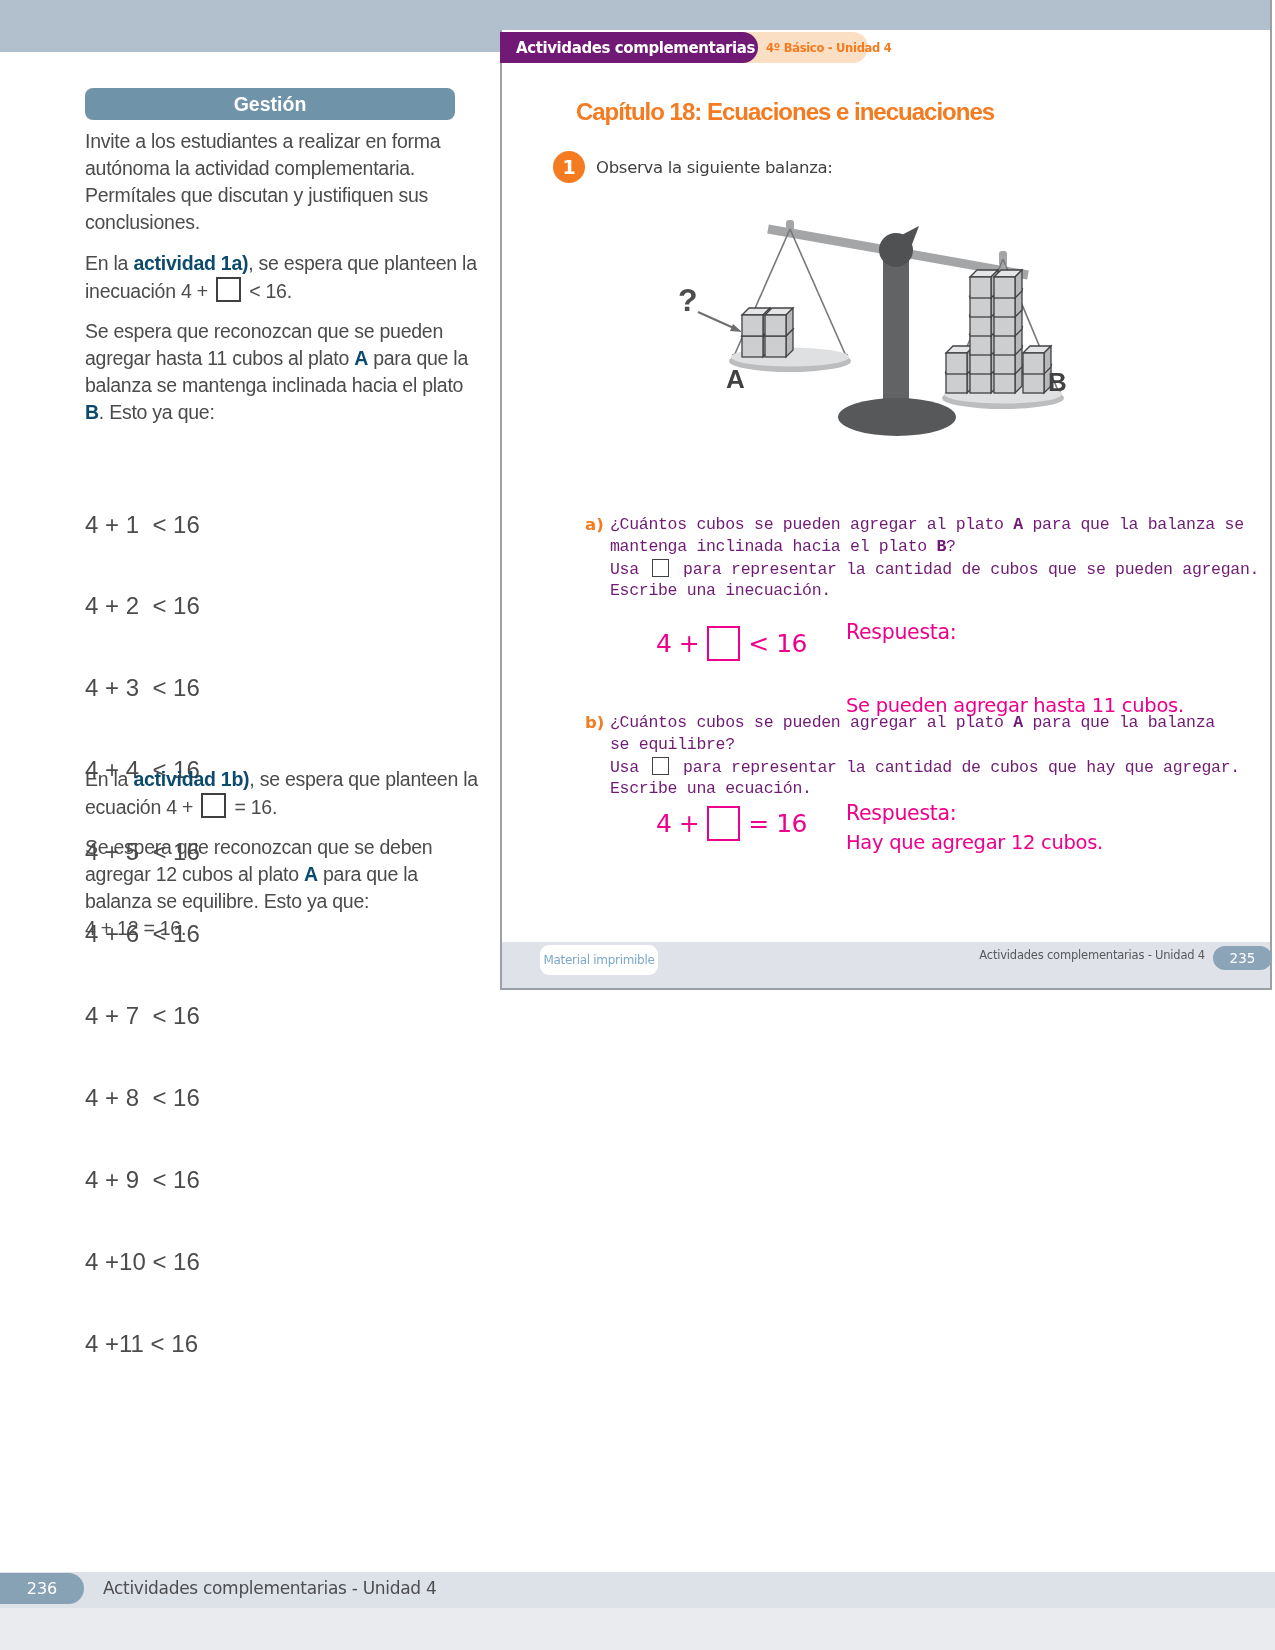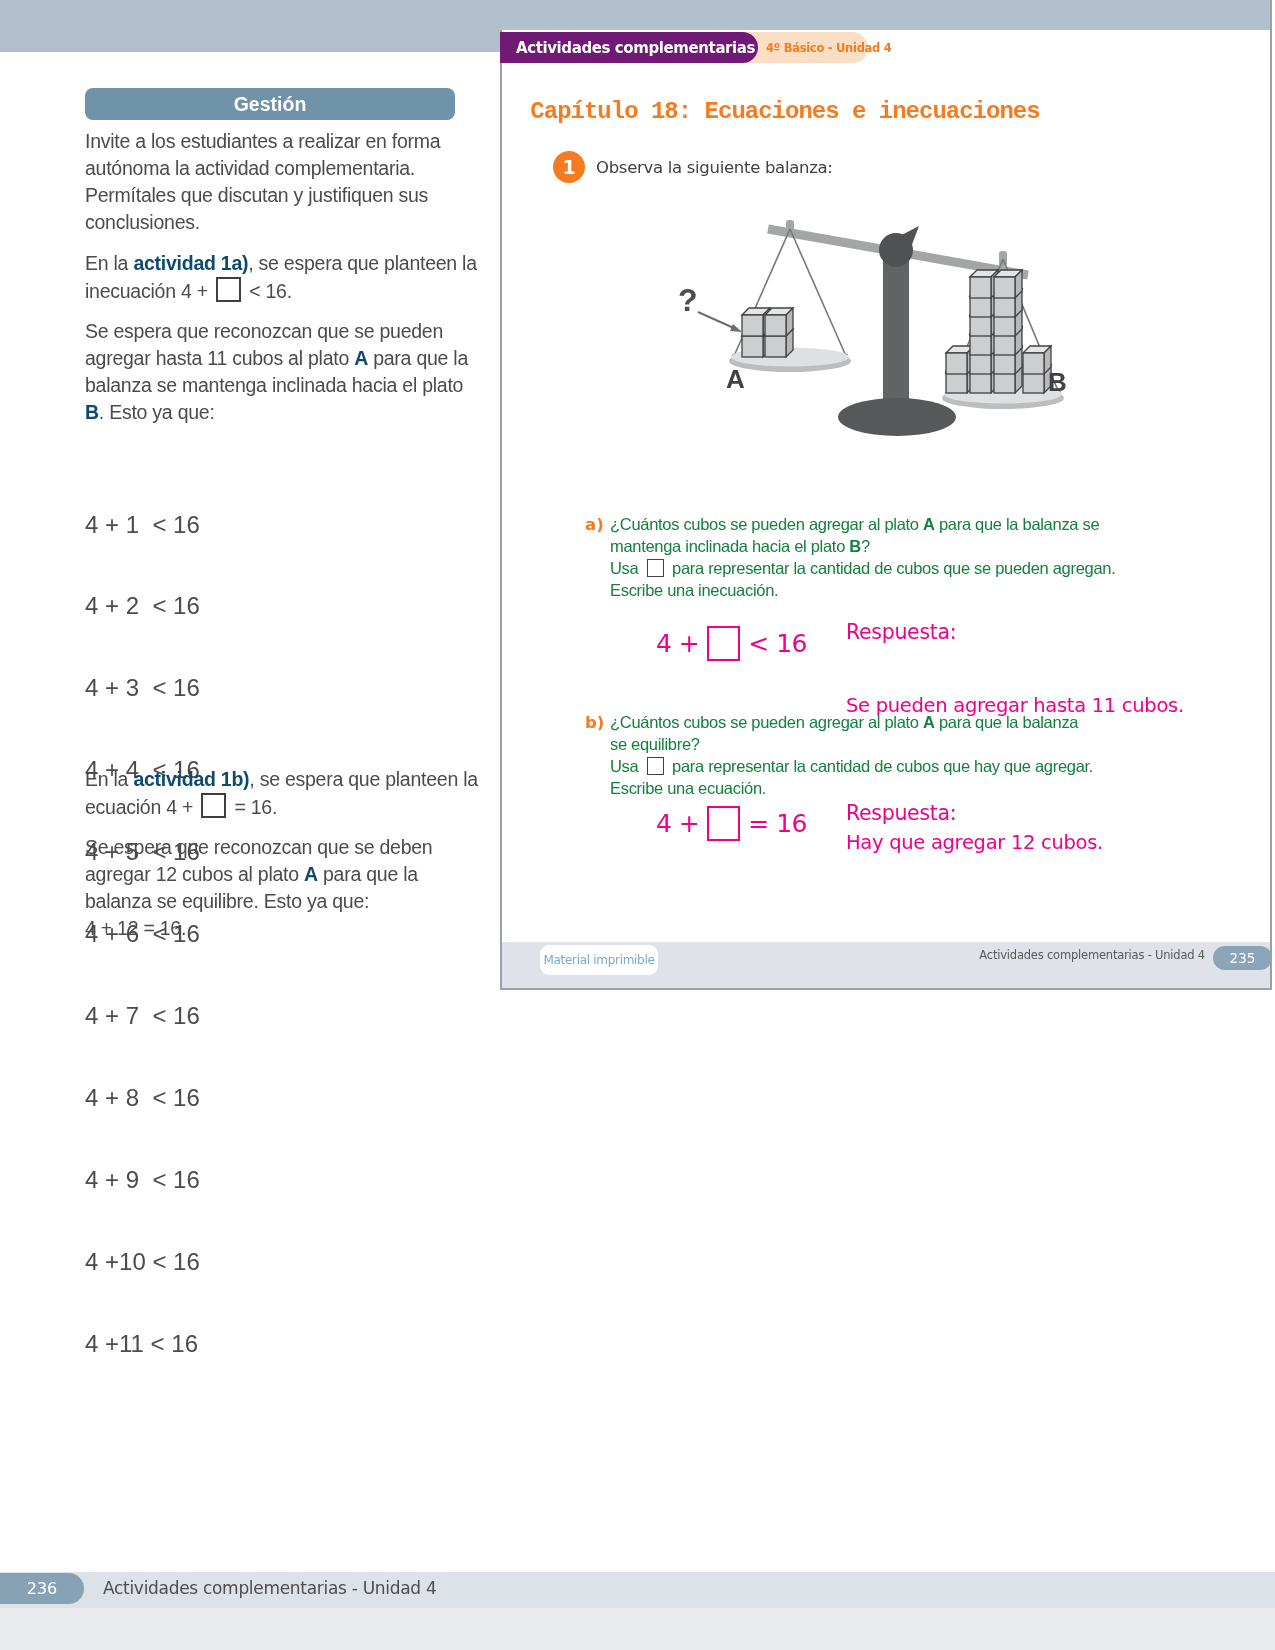--- a/index.html
+++ b/index.html
@@ -16,29 +16,29 @@
          box-sizing:border-box;}
   .panel-top-band{left:500px;top:0;width:770px;height:30px;background:#b2c0cd;}
   .banner-light{left:500px;top:32px;width:368px;height:31px;background:#fbdfc4;border-radius:0 16px 16px 0;}
   .banner-dark{left:500px;top:32px;width:258px;height:31px;background:#701a75;border-radius:0 16px 16px 0;
                color:#ffffff;font-family:"DejaVu Sans",sans-serif;font-weight:bold;font-size:15px;
                letter-spacing:-0.4px;display:flex;align-items:center;padding-left:16px;box-sizing:border-box;}
   .banner-badge{left:766px;top:32px;width:100px;height:31px;display:flex;align-items:center;
                 color:#f47b20;font-family:"DejaVu Sans",sans-serif;font-weight:bold;font-size:12.5px;
                 letter-spacing:-0.3px;transform:scaleX(.92);transform-origin:left center;white-space:nowrap;}
   .chapter-title{left:500px;top:98px;width:570px;text-align:center;color:#f47b20;
-                 font-family:Liberation Mono, monospace;font-weight:bold;font-size:24px;letter-spacing:-1px;}
+                 font-family:Liberation Sans, sans-serif;font-weight:bold;font-size:24px;letter-spacing:-1px;}
   .item-circle{left:553px;top:151px;width:32px;height:32px;border-radius:50%;background:#f47b20;
                color:#fff;font-family:"DejaVu Sans",sans-serif;font-weight:bold;font-size:19px;
                display:flex;align-items:center;justify-content:center;}
   .item-prompt{left:596px;top:158px;font-family:"DejaVu Sans",sans-serif;font-size:16.5px;color:#414042;
                letter-spacing:-0.3px;white-space:nowrap;}
 
   
-  .ws-text{font-family:Liberation Sans, sans-serif;font-size:16.5px;color:#15803d;letter-spacing:-0.3px;}
+  .ws-text{font-family:Liberation Mono, monospace;font-size:16.5px;color:#701a75;letter-spacing:-0.3px;}
   .ws-lines div{white-space:nowrap;height:22px;}
   .part-label{font-family:"DejaVu Sans",sans-serif;font-weight:bold;font-size:16.5px;color:#f47b20;}
   .q-box{display:inline-block;width:15px;height:16px;border:1.6px solid #414042;vertical-align:-3px;
          margin:0 4px;background:#fff;}
   .eq-row{display:flex;align-items:center;font-family:"DejaVu Sans",sans-serif;font-size:25px;
           color:#ec008c;letter-spacing:-0.5px;}
   .eq-box{display:inline-block;width:29px;height:31px;border:2.5px solid #ec008c;margin:0 8px;background:#fff;}
   .resp-label{font-family:"DejaVu Sans",sans-serif;font-size:20.5px;color:#ec008c;letter-spacing:-0.3px;}
   .resp-text{font-family:"DejaVu Sans",sans-serif;font-size:19.5px;color:#ec008c;letter-spacing:-0.3px;white-space:nowrap;}
 

